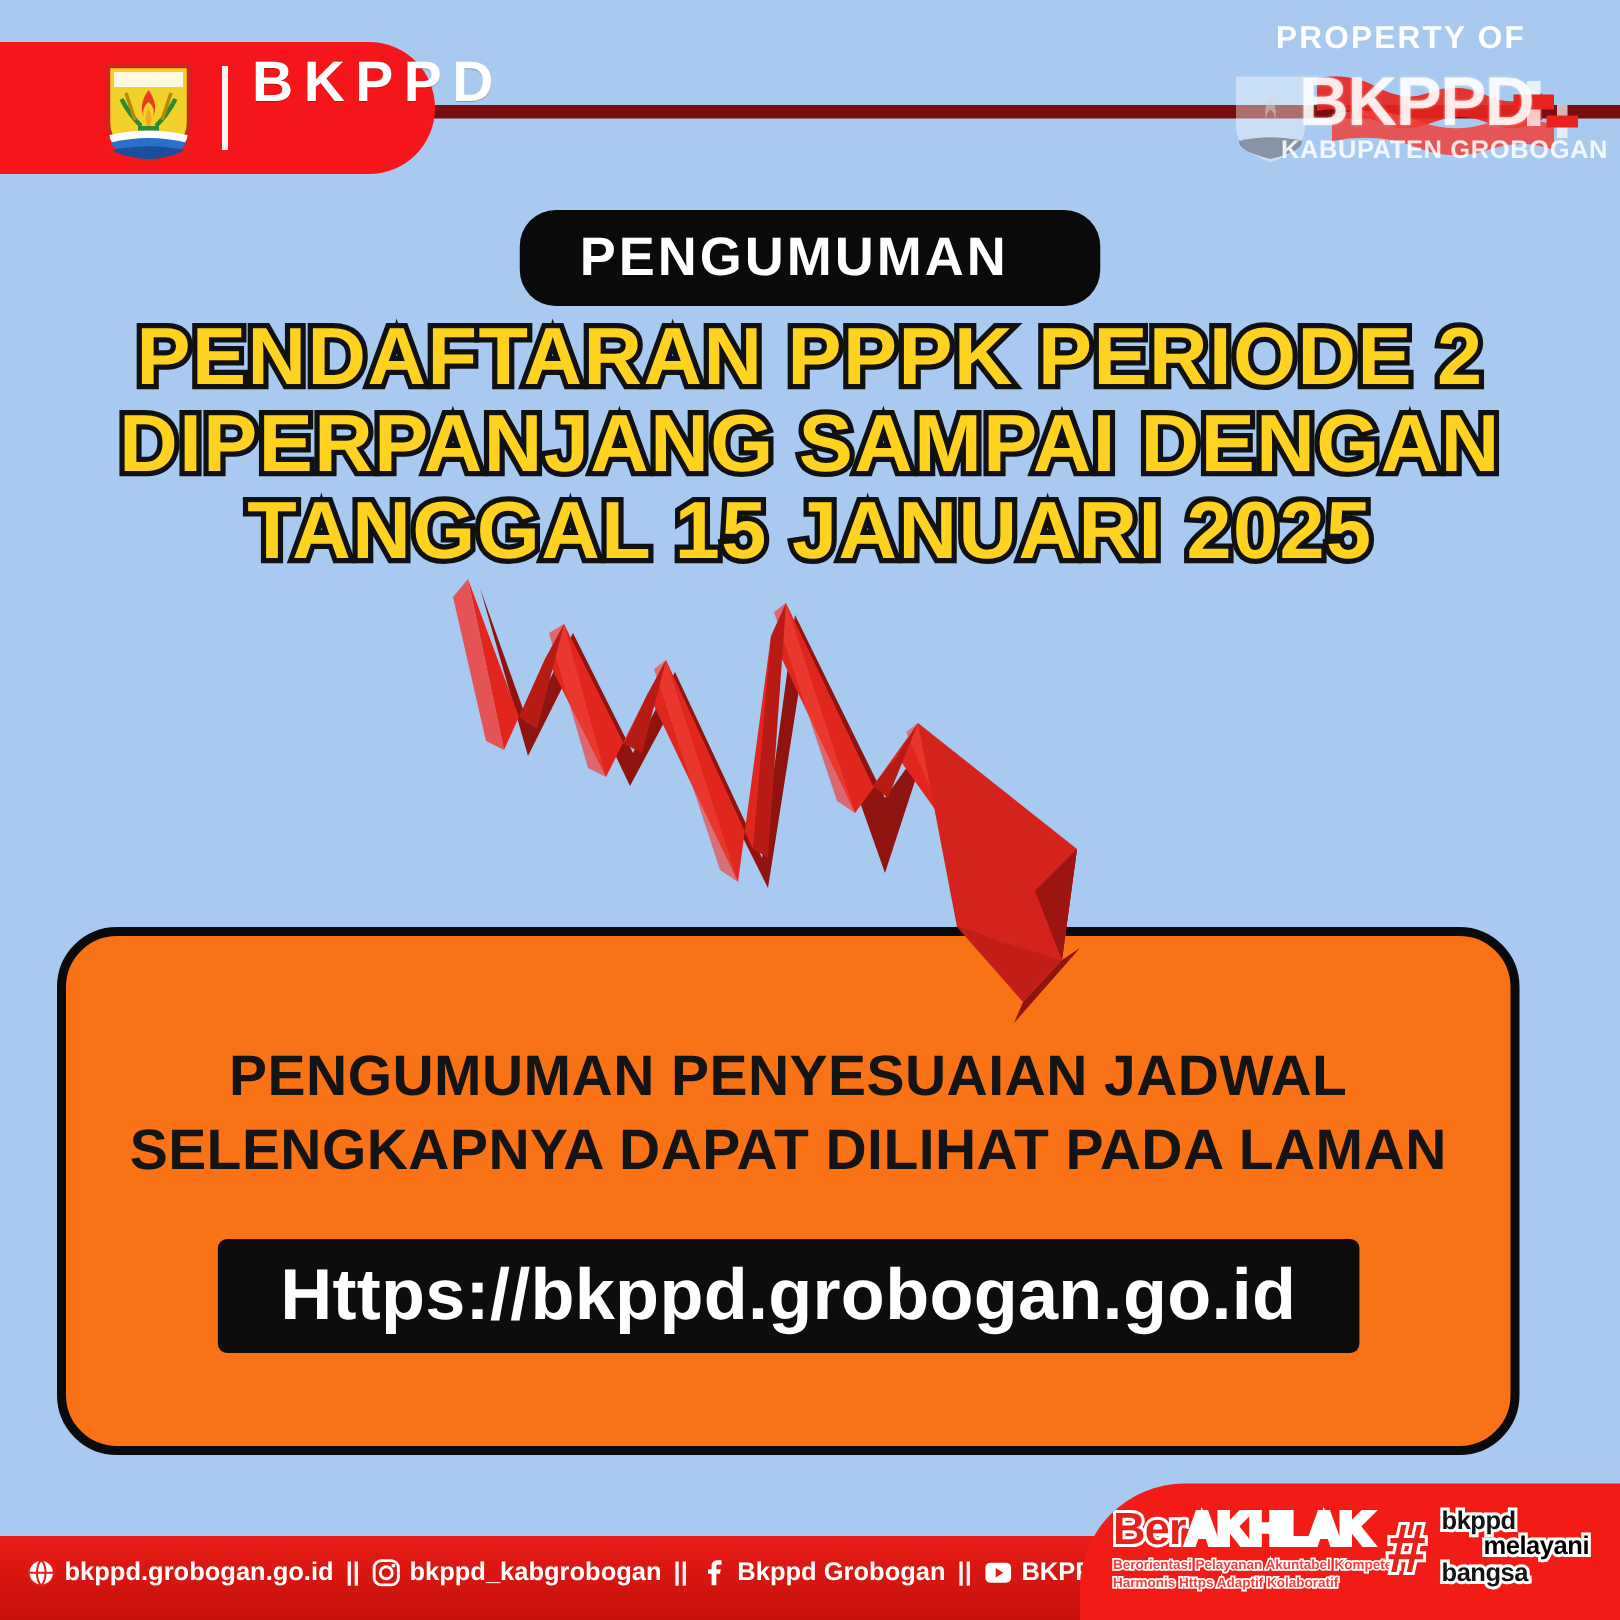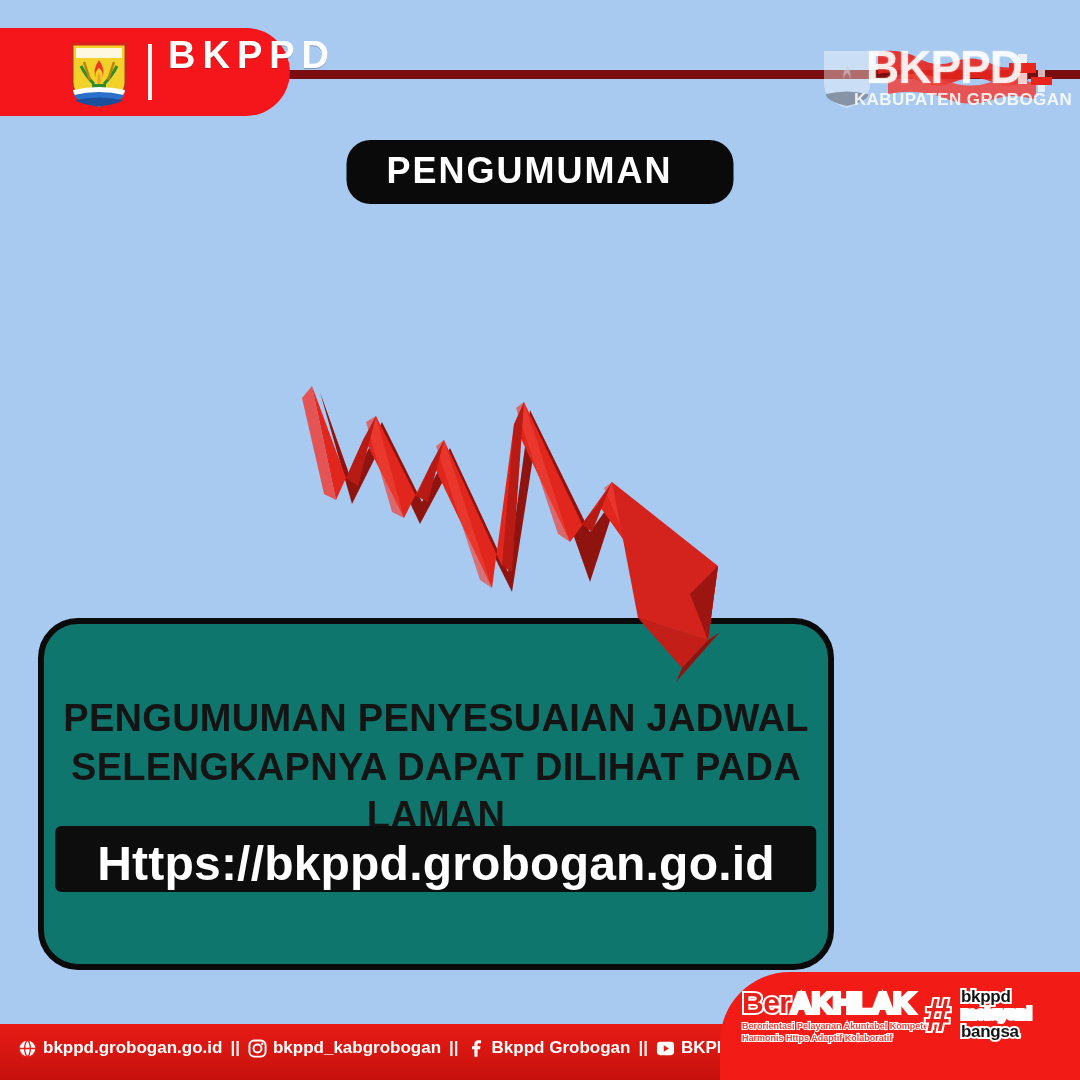--- a/index.html
+++ b/index.html
@@ -96,32 +96,32 @@
   }
   .headline div{white-space:nowrap;}
 
   
   .arrow{
     position:absolute;left:290px;top:382px;width:480px;height:320px;z-index:7;
   }
 
   
   .panel{
-    position:absolute;left:38px;top:618px;width:796px;height:352px;
-    background:#0f766e;border:6px solid #0a0a0a;border-radius:40px;
+    position:absolute;left:38px;top:618px;width:975px;height:352px;
+    background:#f97316;border:6px solid #0a0a0a;border-radius:40px;
     box-sizing:border-box;z-index:6;
   }
   .panel-txt{
     position:absolute;left:0;right:0;top:70px;text-align:center;
     color:#141414;font-size:38px;font-weight:bold;line-height:1.28;
     letter-spacing:.3px;
   }
   .url-pill{
     position:absolute;left:50%;transform:translateX(-50%);top:202px;
-    background:#0d0d0d;border-radius:6px;padding:14px 42px 4px 42px;
+    background:#0d0d0d;border-radius:6px;padding:14px 42px 14px 42px;
   }
   .url-pill span{
     color:#ffffff;font-size:48px;font-weight:bold;letter-spacing:.2px;
     line-height:1;display:block;
   }
 
   
   .foot-bar{
     position:absolute;left:0;bottom:0;width:800px;height:56px;
     background:linear-gradient(180deg,#e81c16 0%,#c5100c 100%);
@@ -129,21 +129,21 @@
   }
   .foot-txt{
     position:absolute;left:18px;top:14px;
     color:#ffffff;font-size:17px;font-weight:bold;white-space:nowrap;
     display:flex;align-items:center;gap:6px;
   }
   .foot-txt .sep{opacity:.95;padding:0 2px;}
   .ic{display:inline-flex;align-items:center;justify-content:center;}
 
   .foot-red{
-    position:absolute;right:0;bottom:0;width:360px;height:108px;
+    position:absolute;right:0;bottom:0;width:360px;height:91px;
     background:#f21b16;border-radius:70px 0 0 0;z-index:9;
     overflow:hidden;
   }
   .berakhlak{
     position:absolute;left:22px;top:16px;width:175px;height:62px;
   }
   .ber-word{
     font-size:30px;font-weight:bold;line-height:1;letter-spacing:-.5px;
     -webkit-text-stroke:4px #ffffff;paint-order:stroke fill;
     color:#e8201a;white-space:nowrap;
@@ -161,21 +161,21 @@
     position:absolute;left:0;top:6px;font-size:46px;font-weight:bold;
     color:#e8201a;-webkit-text-stroke:4px #ffffff;paint-order:stroke fill;
     line-height:1;
   }
   .bg-lines{position:absolute;left:36px;top:2px;}
   .bg-lines div{
     font-size:17px;font-weight:bold;line-height:1.02;letter-spacing:-.3px;
     -webkit-text-stroke:4px #ffffff;paint-order:stroke fill;white-space:nowrap;
   }
   .bg-1{color:#141414;}
-  .bg-2{color:#ffffff;}
+  .bg-2{color:#000000;margin-left:28px;}
   .bg-3{color:#141414;}
 </style>
 </head>
 <body>
 
 <div id="poster">
 
   <div class="hdr-line"></div>
 
   <div class="hdr-pill"></div>
@@ -194,20 +194,21 @@
     <path d="M6 57 Q31 51 56 57 Q55 63 31 68.5 Q7 63 6 57 Z" fill="#2a6fc9"></path>
     <path d="M7 62 Q31 57 55 62 Q50 66 31 68.5 Q12 66 7 62 Z" fill="#1b4f9c"></path>
   </svg>
 
   <div class="hdr-div"></div>
   <div class="hdr-txt">
     <div class="hdr-main">BKPPD</div>
   </div>
 
   <div class="wm">
+    <div class="wm-prop">PROPERTY OF</div>
     <div class="wm-logo">
       <svg class="wm-shield" viewBox="0 0 50 60">
         <path d="M3 4 L47 4 L47 36 Q47 52 25 59 Q3 52 3 36 Z" fill="#ffffff" opacity=".55" stroke="#ffffff" stroke-width="2"></path>
         <path d="M25 16 Q19 26 23 34 Q21 28 25 25 Q29 28 27 34 Q31 26 25 16 Z" fill="#dddddd"></path>
         <path d="M4 46 Q25 41 46 46 Q46 53 25 58 Q4 53 4 46 Z" fill="#2b2b2b" opacity=".55"></path>
       </svg>
       <svg class="wm-red" viewBox="0 0 200 62">
         <path d="M10 6 q22 -4 40 6 q18 10 34 4 q20 -8 40 2 q18 8 36 -2 l0 18 q-18 10 -36 2 q-18 -8 -38 0 q-20 8 -38 -2 q-18 -10 -38 -6 Z" fill="#e8241d" opacity=".9"></path>
         <path d="M20 30 q30 -6 56 4 q24 10 48 2 q22 -8 44 2 l0 16 q-22 -8 -44 0 q-24 8 -48 -2 q-26 -10 -56 -4 Z" fill="#f0413b" opacity=".85"></path>
         <rect x="150" y="8" width="9" height="30" fill="#ffffff" opacity=".75"></rect>
@@ -217,20 +218,25 @@
       </svg>
       <div class="wm-bkppd">BKPPD</div>
       <div class="wm-kab">KABUPATEN GROBOGAN</div>
     </div>
   </div>
 
   <div class="pill-ann">
     <span>PENGUMUMAN</span>
   </div>
 
+  <div class="headline">
+    <div>PENDAFTARAN PPPK PERIODE 2</div>
+    <div>DIPERPANJANG SAMPAI DENGAN</div>
+    <div>TANGGAL 15 JANUARI 2025</div>
+  </div>
 
   <svg class="arrow" viewBox="0 0 480 320">
 
     <path d="M30 10 L62 100 L92 40 L132 120 L160 66 L218 190 L240 28 L300 150 L330 108 L300 200 L247 50 L222 210 L160 86 L130 142 L92 62 L62 122 Z" fill="#8f1410"></path>
 
     <path d="M22 4
              L56 96
              L86 34
              L126 114
              L154 58

